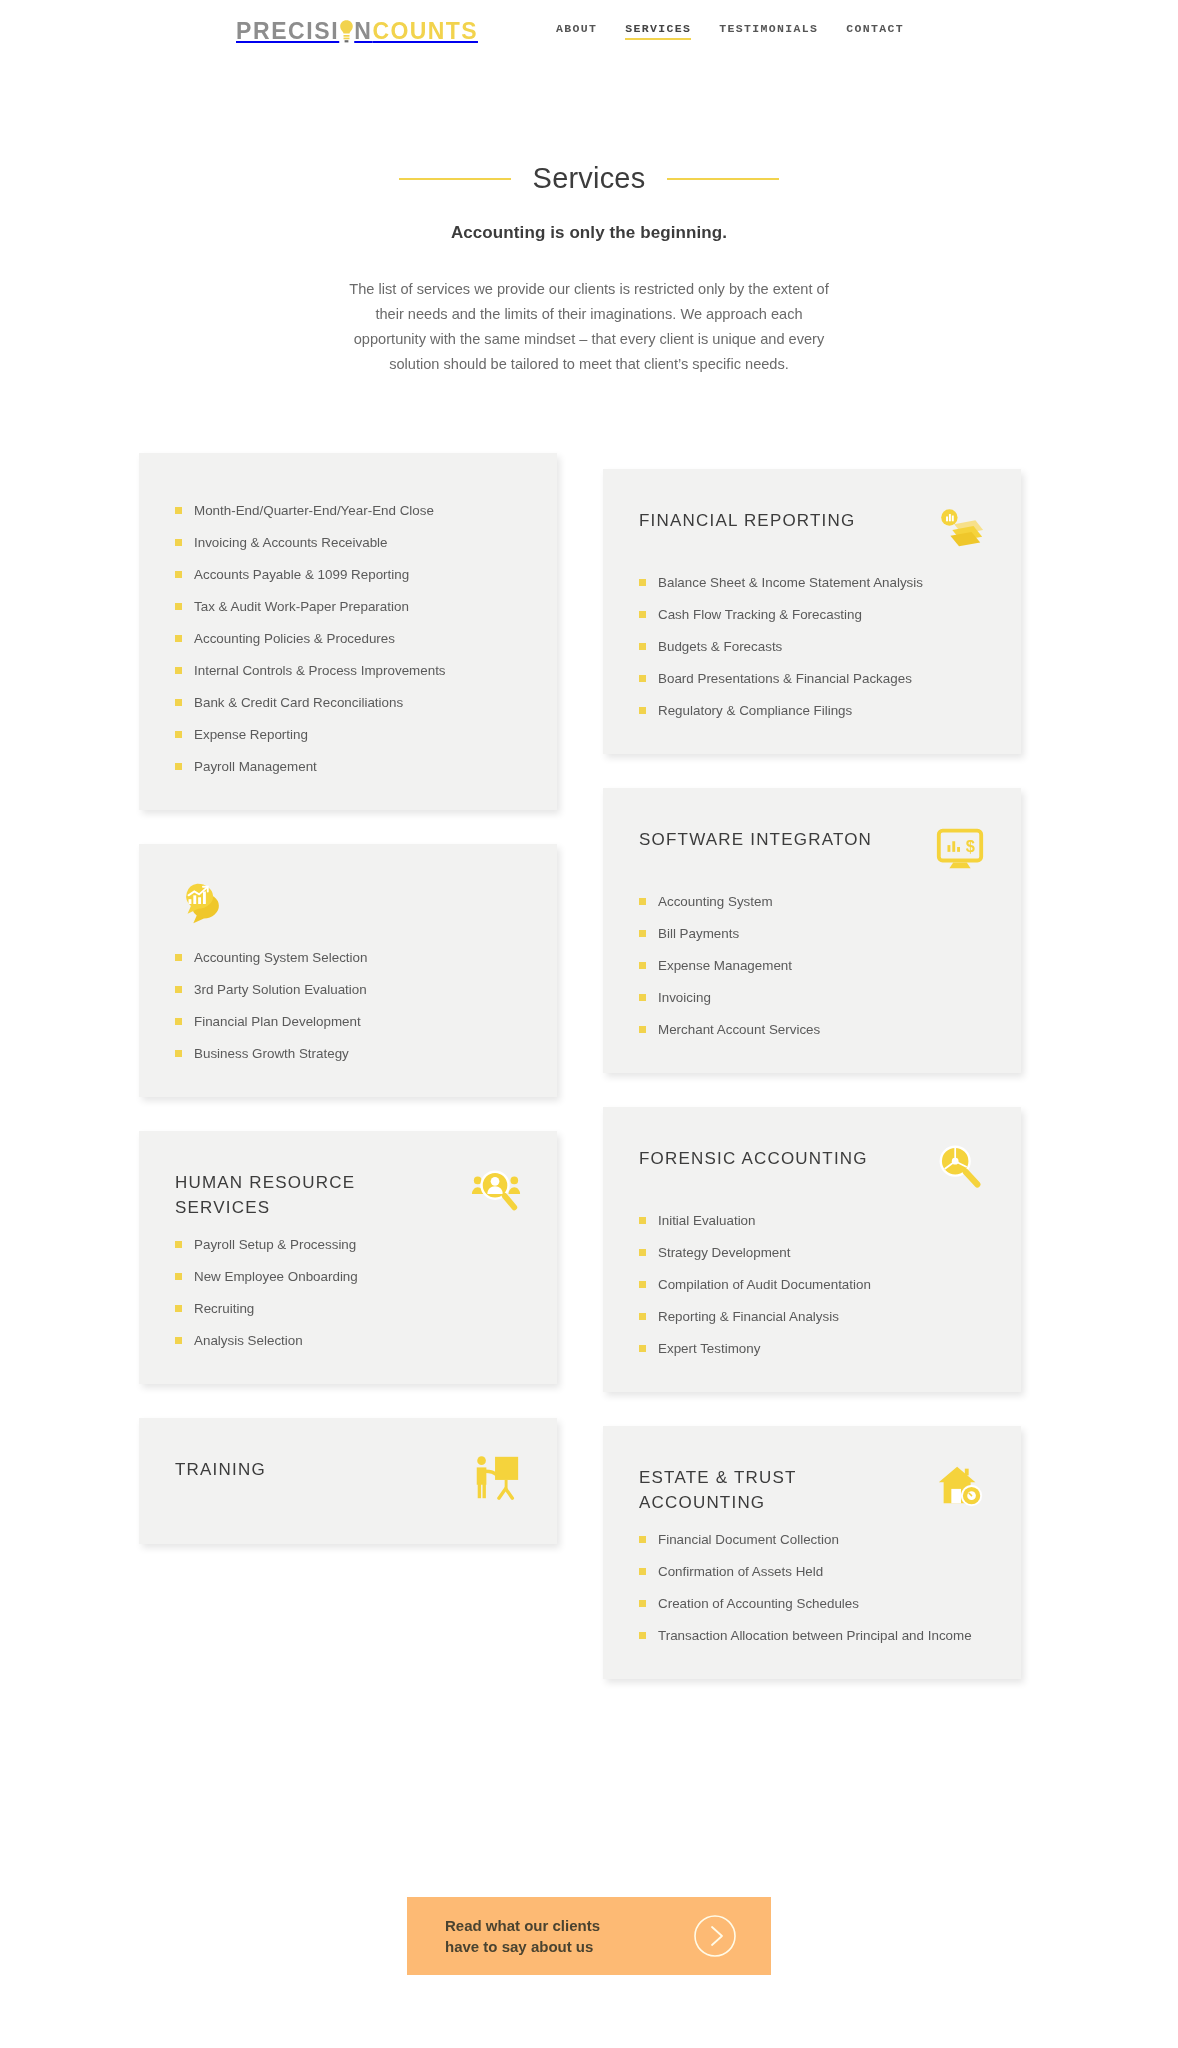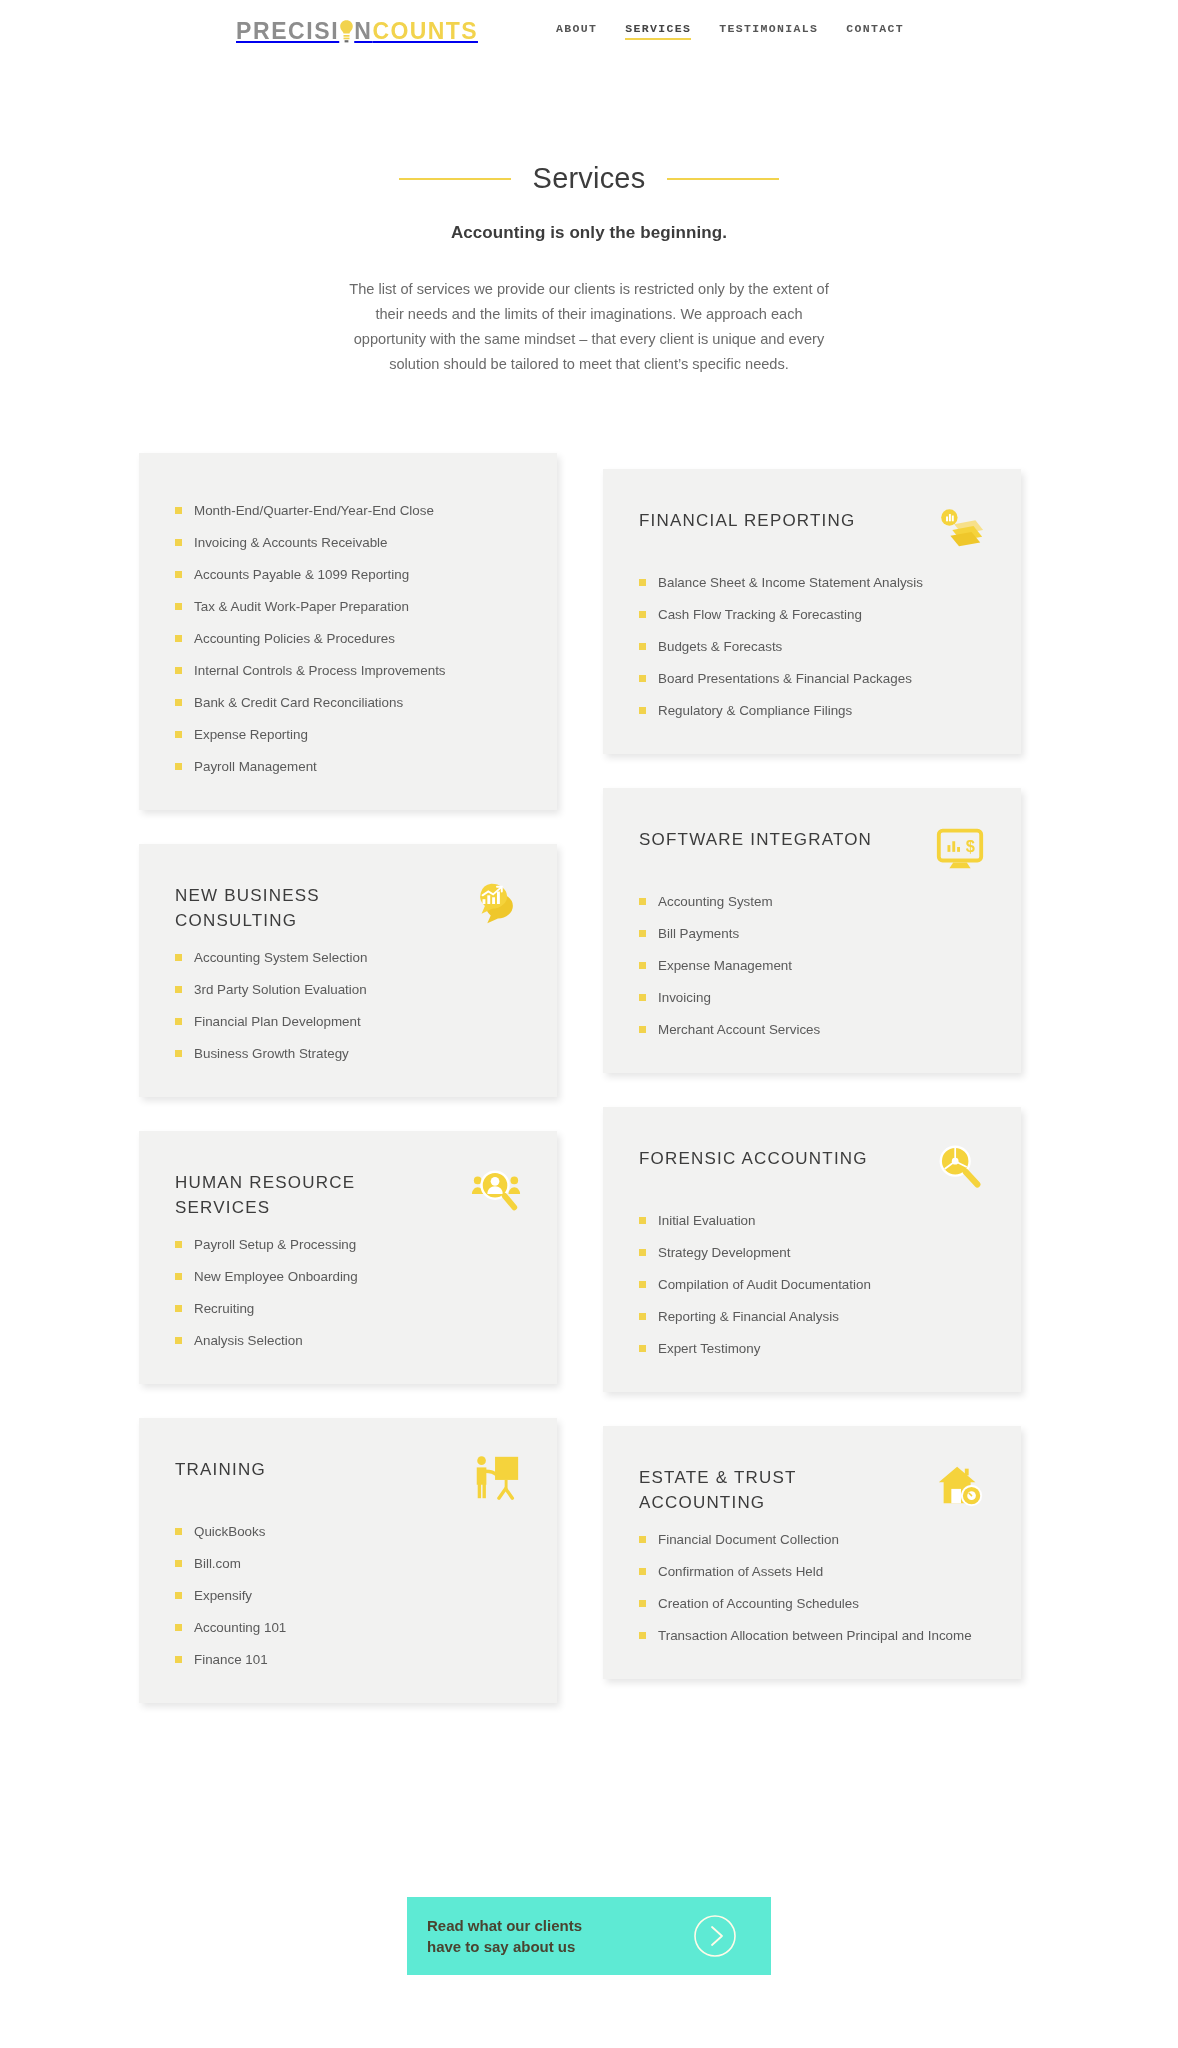--- a/index.html
+++ b/index.html
@@ -184,25 +184,25 @@
   
   .cta-wrap {
     display: flex;
     justify-content: center;
     margin-top: 56px;
     padding-bottom: 60px;
   }
   .cta-button {
     width: 364px;
     height: 78px;
-    background: #5eead4;
+    background: #fdba74;
     display: flex;
     align-items: center;
     justify-content: space-between;
-    padding: 0 34px 0 20px;
+    padding: 0 34px 0 38px;
     border: none;
     cursor: pointer;
     font-family: inherit;
   }
   .cta-text {
     font-size: 15px;
     font-weight: 700;
     line-height: 21px;
     color: #4a4330;
     text-align: left;
@@ -283,21 +283,20 @@
             <span>Expense Reporting</span>
           </li>
           <li>
             <span class="bullet"></span>
             <span>Payroll Management</span>
           </li>
         </ul>
       </div>
       <div class="card">
         <div class="card-head">
-          <h3 class="card-title">NEW BUSINESS CONSULTING</h3>
           <span class="card-icon">
     <svg viewBox="0 0 54 54" xmlns="http://www.w3.org/2000/svg">
       <path d="M28 16a16 13 0 1 1 1 26l-11 5 3.5-8A13 13 0 0 1 28 16z" fill="#EFC72B"></path>
       <path d="M22 6a16 13 0 1 1 1 26l-11 5 3.5-8A13 13 0 0 1 22 6z" fill="#F5D33C"></path>
       <g fill="#ffffff">
                 <rect x="13" y="22" width="3" height="5"></rect>
                 <rect x="18" y="18" width="3" height="9"></rect>
                 <rect x="23" y="20" width="3" height="7"></rect>
                 <rect x="28" y="14" width="3" height="13"></rect>
               </g>
@@ -370,42 +369,20 @@
       <path d="M7 16h10v18H7z" fill="#F5D33C"></path>
       <rect x="8" y="32" width="3.5" height="16" fill="#F5D33C"></rect>
       <rect x="13" y="32" width="3.5" height="16" fill="#F5D33C"></rect>
       <path d="M16 20c6 0 10 2 12 4" fill="none" stroke="#F5D33C" stroke-width="3.5" stroke-linecap="round"></path>
       <rect x="26" y="5" width="24" height="24" fill="#F5D33C"></rect>
       <rect x="36" y="29" width="3" height="10" fill="#F5D33C"></rect>
       <path d="M30 48l7-10 7 10" fill="none" stroke="#F5D33C" stroke-width="3.5" stroke-linecap="round"></path>
     </svg>
           </span>
         </div>
-        <ul class="card-list">
-          <li>
-            <span class="bullet"></span>
-            <span>QuickBooks</span>
-          </li>
-          <li>
-            <span class="bullet"></span>
-            <span>Bill.com</span>
-          </li>
-          <li>
-            <span class="bullet"></span>
-            <span>Expensify</span>
-          </li>
-          <li>
-            <span class="bullet"></span>
-            <span>Accounting 101</span>
-          </li>
-          <li>
-            <span class="bullet"></span>
-            <span>Finance 101</span>
-          </li>
-        </ul>
       </div>
     </div>
   <div class="col-right" id="col-right">
       <div class="card">
         <div class="card-head">
           <h3 class="card-title">FINANCIAL REPORTING</h3>
           <span class="card-icon">
     <svg viewBox="0 0 54 54" xmlns="http://www.w3.org/2000/svg">
       <circle cx="16" cy="15" r="8.5" fill="#F5D33C"></circle>
       <g fill="#ffffff">

